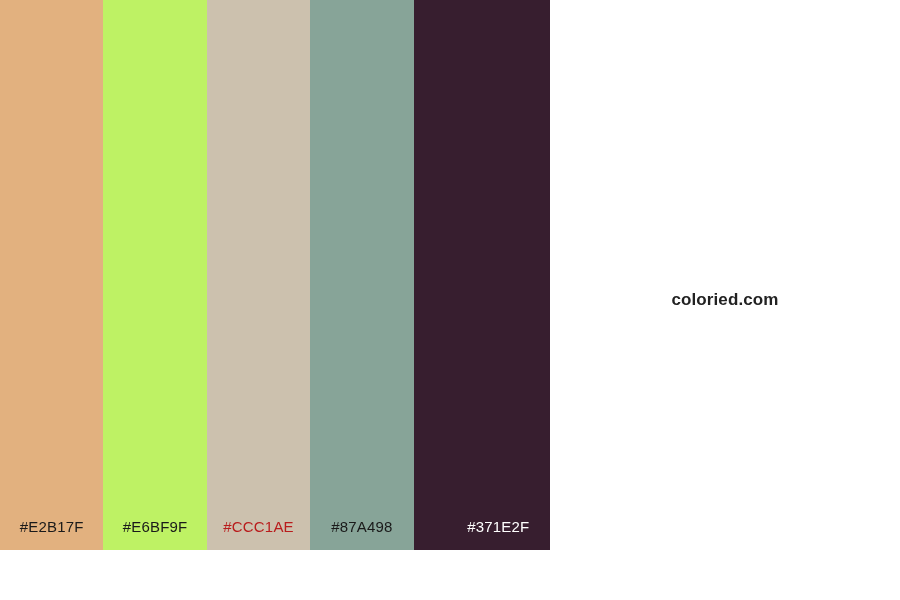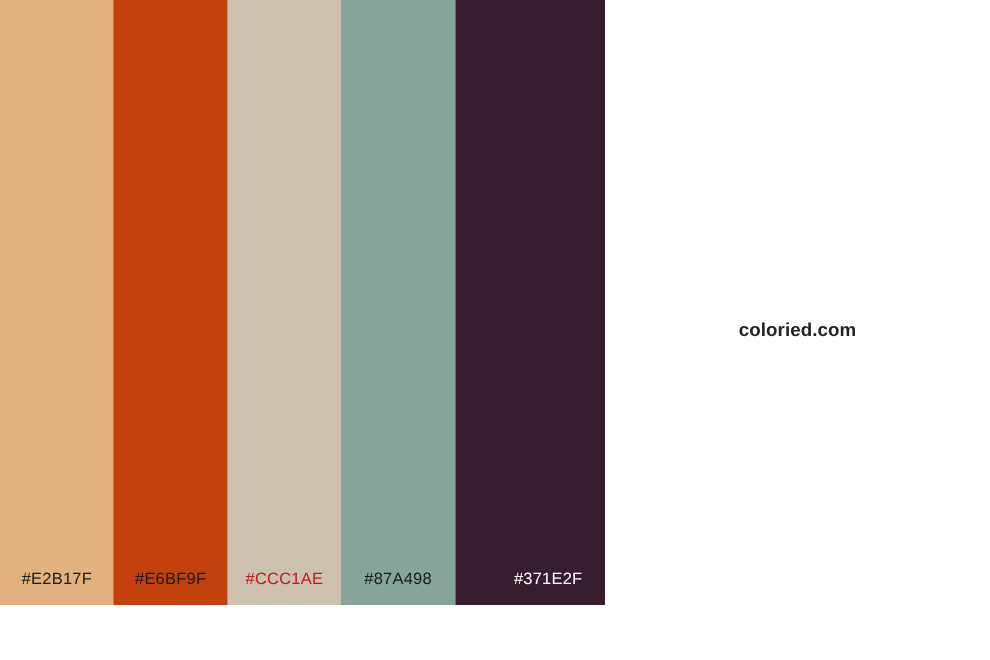--- a/index.html
+++ b/index.html
@@ -76,21 +76,21 @@
 <body style="background-color: rgb(255, 255, 255);">
 
 <div id="palette-page">
 
   <div id="swatch-strip">
 
     <div class="swatch" style="background-color: rgb(226, 177, 127);">
       <span class="swatch-label label-dark" style="color: rgb(26, 26, 26);">#E2B17F</span>
     </div>
 
-    <div class="swatch" style="background-color: #c2410c;">
+    <div class="swatch" style="background-color: #bef264;">
       <span class="swatch-label label-dark" style="color: rgb(26, 26, 26);">#E6BF9F</span>
     </div>
 
     <div class="swatch" style="background-color: rgb(204, 193, 174);">
       <span class="swatch-label label-dark" style="color: #b91c1c;">#CCC1AE</span>
     </div>
 
     <div class="swatch" style="background-color: rgb(135, 164, 152);">
       <span class="swatch-label label-dark" style="color: rgb(26, 26, 26);">#87A498</span>
     </div>

